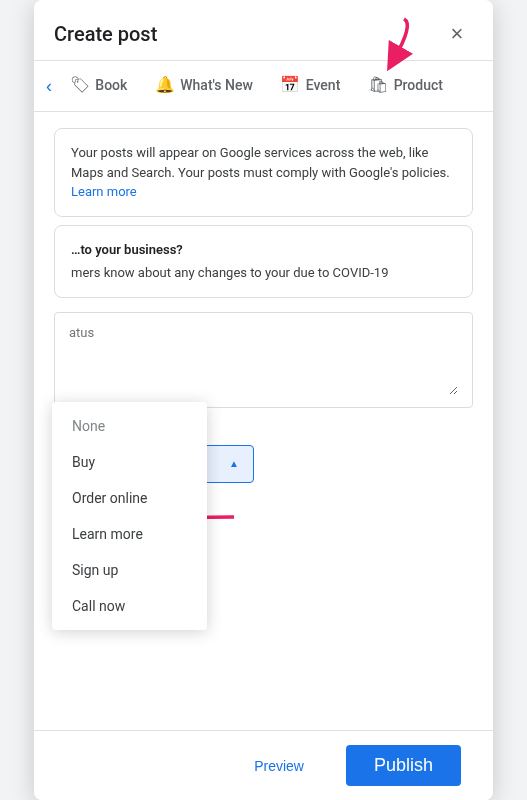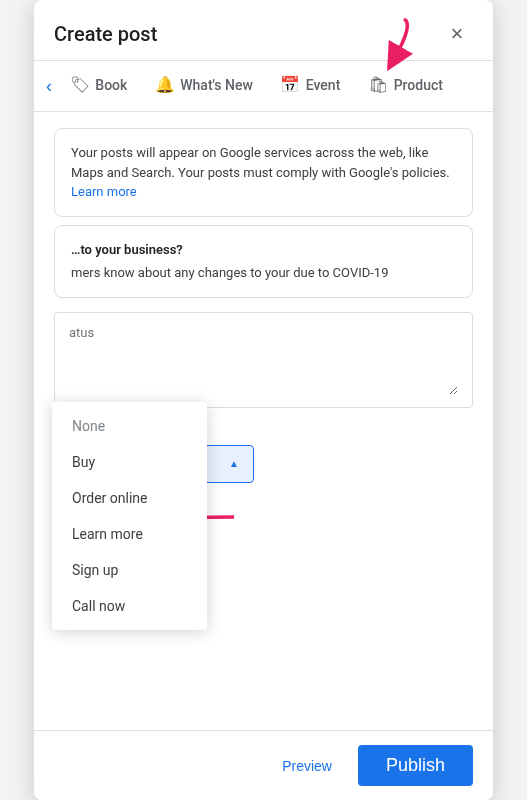--- a/index.html
+++ b/index.html
@@ -173,23 +173,23 @@
     .dropdown-arrow {
       font-size: 10px;
       color: #1a73e8;
     }
 
     
     .dialog-footer {
       display: flex;
       align-items: center;
       justify-content: flex-end;
-      padding: 14px 20px;
+      padding: 14px 32px;
       border-top: 1px solid #e0e0e0;
-      gap: 10px;
+      gap: 26px;
       background: #fff;
     }
     .btn-preview {
       background: none;
       border: none;
       color: #1a73e8;
       font-size: 14px;
       font-weight: 500;
       cursor: pointer;
       padding: 8px 16px;

